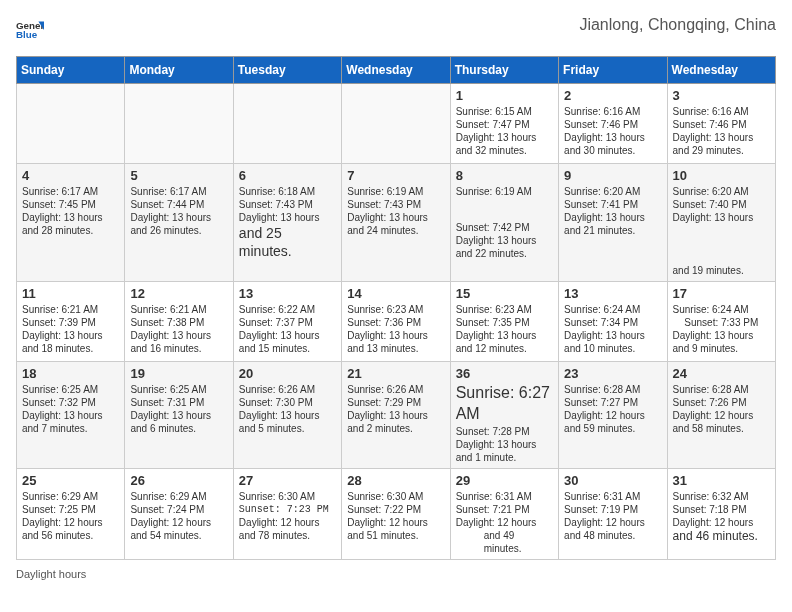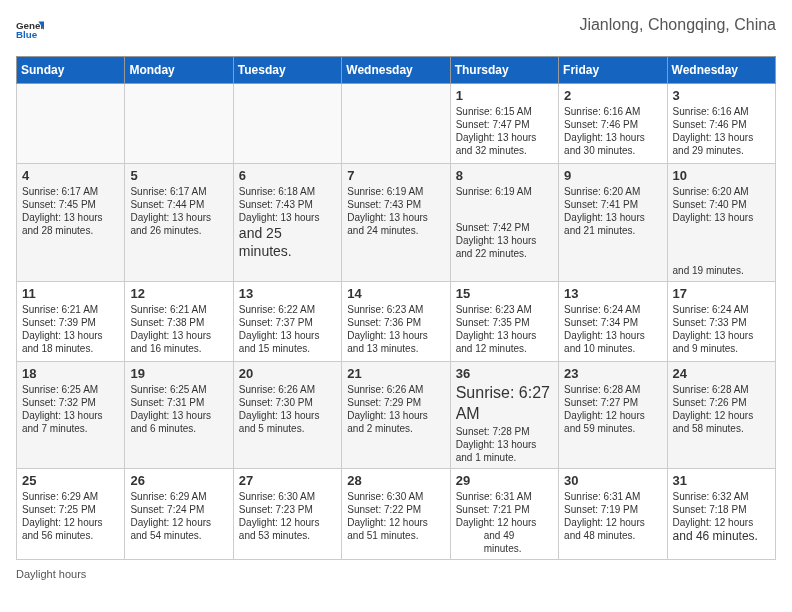--- a/index.html
+++ b/index.html
@@ -226,21 +226,21 @@
         <td>
           <span class="date-num">13</span>
           <div style="font-size: 10px; line-height: 1.3;">Sunrise: 6:24 AM</div>
           <div style="font-size: 10px; line-height: 1.3;">Sunset: 7:34 PM</div>
           <div style="font-size: 10px; line-height: 1.3;">Daylight: 13 hours</div>
           <div style="font-size: 10px; line-height: 1.3;">and 10 minutes.</div>
         </td>
         <td>
           <span class="date-num">17</span>
           <div style="font-size: 10px; line-height: 1.3;">Sunrise: 6:24 AM</div>
-          <div style="font-size: 10px; line-height: 1.3;">Sunset: 7:33 PM</div>
+          <div style="font-size: 10px; line-height: 1.3; text-align: center;">Sunset: 7:33 PM</div>
           <div style="font-size: 10px; line-height: 1.3;">Daylight: 13 hours</div>
           <div style="font-size: 10px; line-height: 1.3;">and 9 minutes.</div>
         </td>
       </tr>
       <tr>
         <td>
           <span class="date-num">18</span>
           <div style="font-size: 10px; line-height: 1.3;">Sunrise: 6:25 AM</div>
           <div style="font-size: 10px; line-height: 1.3;">Sunset: 7:32 PM</div>
           <div style="font-size: 10px; line-height: 1.3;">Daylight: 13 hours</div>
@@ -300,23 +300,23 @@
         <td>
           <span class="date-num">26</span>
           <div style="font-size: 10px; line-height: 1.3;">Sunrise: 6:29 AM</div>
           <div style="font-size: 10px; line-height: 1.3;">Sunset: 7:24 PM</div>
           <div style="font-size: 10px; line-height: 1.3;">Daylight: 12 hours</div>
           <div style="font-size: 10px; line-height: 1.3;">and 54 minutes.</div>
         </td>
         <td>
           <span class="date-num">27</span>
           <div style="font-size: 10px; line-height: 1.3;">Sunrise: 6:30 AM</div>
-          <div style="font-size: 10px; line-height: 1.3;">Sunset: 7:23 PM</div>
-          <div style="font-size: 10px; line-height: 1.3;">Daylight: 12 hours</div>
-          <div style="font-size: 10px; line-height: 1.3;">and 53 minutes.</div>
+          <div style="font-size: 10px; line-height: 1.3; font-family: Liberation Mono, monospace;">Sunset: 7:23 PM</div>
+          <div style="font-size: 10px; line-height: 1.3;">Daylight: 12 hours</div>
+          <div style="font-size: 10px; line-height: 1.3;">and 78 minutes.</div>
         </td>
         <td>
           <span class="date-num">28</span>
           <div style="font-size: 10px; line-height: 1.3;">Sunrise: 6:30 AM</div>
           <div style="font-size: 10px; line-height: 1.3;">Sunset: 7:22 PM</div>
           <div style="font-size: 10px; line-height: 1.3;">Daylight: 12 hours</div>
           <div style="font-size: 10px; line-height: 1.3;">and 51 minutes.</div>
         </td>
         <td>
           <span class="date-num">29</span>

